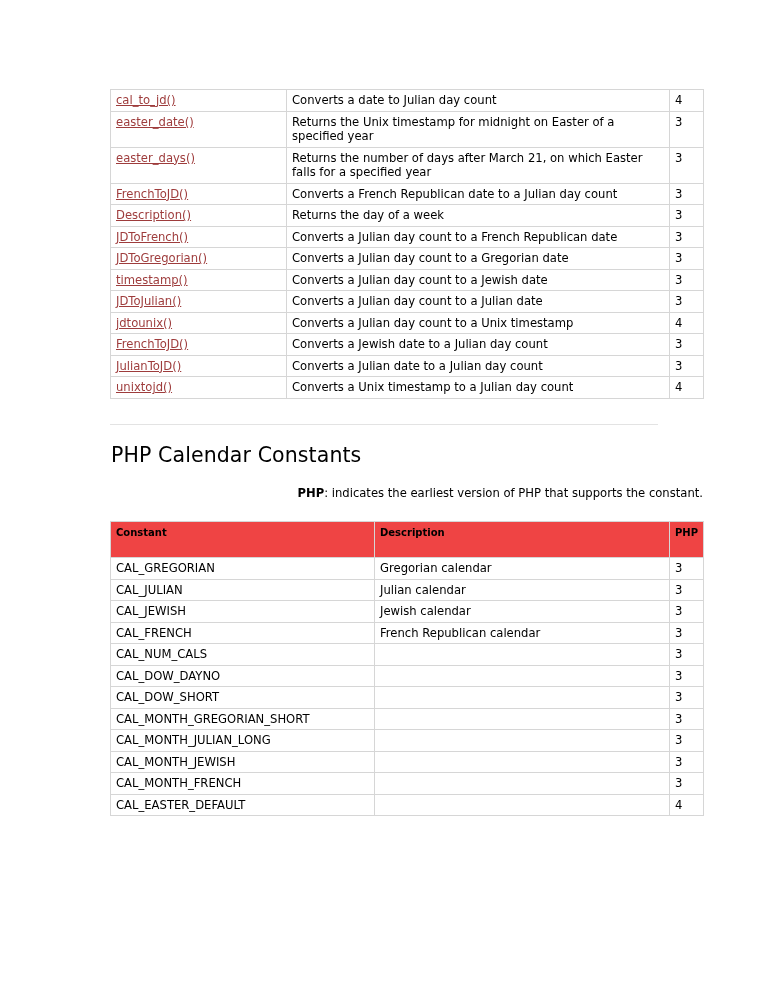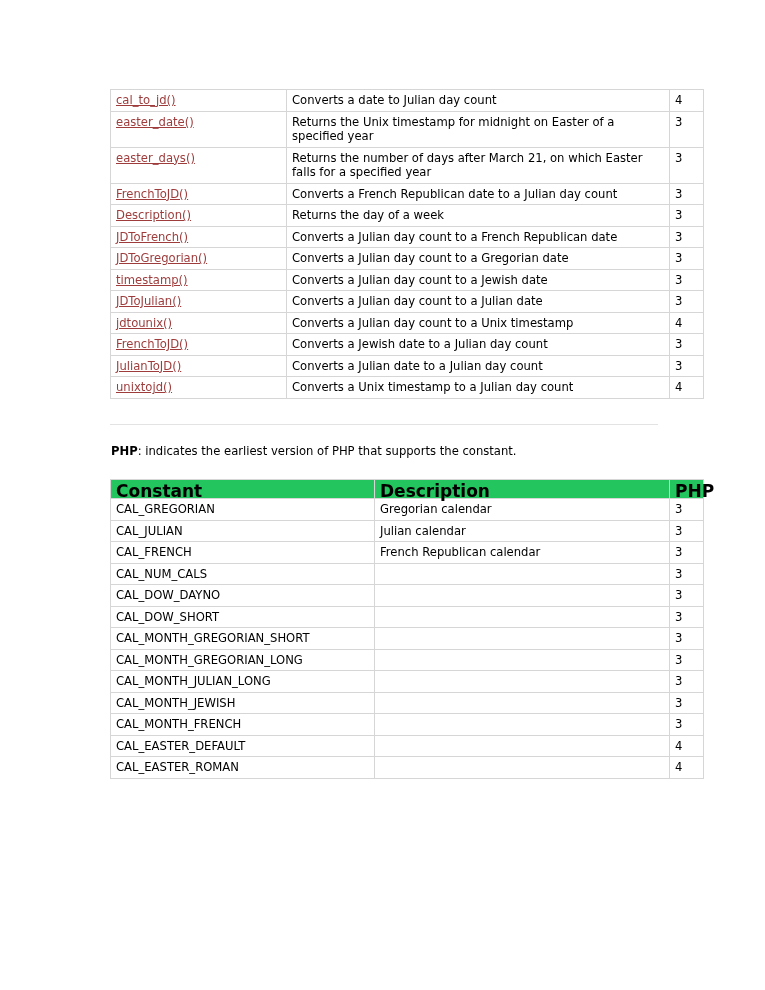--- a/index.html
+++ b/index.html
@@ -40,25 +40,25 @@
     border: 1px solid #d6d6d6;
     padding: 3px 6px 3px 5px;
     font-size: 11.6px;
     line-height: 14.5px;
     vertical-align: top;
     text-align: left;
     font-weight: normal;
     background: #ffffff;
   }
   table.ref th {
-    background: #22c55e;
+    background: #ef4444;
     font-weight: bold;
-    font-size: 17px;
+    font-size: 10px;
     padding-top: 4px;
-    padding-bottom: 0;
+    padding-bottom: 17px;
     color: #000000;
   }
   
   table.fn-table col.c-name { width: 176px; }
   table.fn-table col.c-desc { width: 383px; }
   table.fn-table col.c-php  { width: 34px; }
 
   
   table.const-table col.c-name { width: 264px; }
   table.const-table col.c-desc { width: 295px; }
@@ -92,20 +92,21 @@
     letter-spacing: 0.1px;
     color: #000000;
     line-height: 24px;
   }
 
   p.note {
     font-size: 11.6px;
     margin: 19px 0 0 1px;
     line-height: 15px;
     color: #000000;
+    text-align: right;
   }
   p.note b { font-weight: bold; }
 
   .table-gap { height: 20px; }
 </style>
 </head>
 <body>
 
 <div class="page">
   <div class="content">
@@ -182,20 +183,21 @@
             <td>Converts a Unix timestamp to a Julian day count</td>
             <td class="phpcol">4</td>
           </tr>
         </tbody>
     </table>
 
     <div class="spacer-hr">
       <hr class="divider">
     </div>
 
+    <h2 class="section-title">PHP Calendar Constants</h2>
 
     <p class="note"><b>PHP</b><span>: indicates the earliest version of PHP that supports the constant.</span></p>
 
     <div class="table-gap"></div>
 
     <table class="ref const-table">
       <colgroup>
         <col class="c-name">
           <col class="c-desc">
           <col class="c-php">
@@ -212,20 +214,25 @@
             <td>CAL_GREGORIAN</td>
             <td>Gregorian calendar</td>
             <td class="phpcol">3</td>
           </tr>
           <tr>
             <td>CAL_JULIAN</td>
             <td>Julian calendar</td>
             <td class="phpcol">3</td>
           </tr>
           <tr>
+            <td>CAL_JEWISH</td>
+            <td>Jewish calendar</td>
+            <td class="phpcol">3</td>
+          </tr>
+          <tr>
             <td>CAL_FRENCH</td>
             <td>French Republican calendar</td>
             <td class="phpcol">3</td>
           </tr>
           <tr>
             <td>CAL_NUM_CALS</td>
             <td>&nbsp;</td>
             <td class="phpcol">3</td>
           </tr>
           <tr>
@@ -237,46 +244,36 @@
             <td>CAL_DOW_SHORT</td>
             <td>&nbsp;</td>
             <td class="phpcol">3</td>
           </tr>
           <tr>
             <td>CAL_MONTH_GREGORIAN_SHORT</td>
             <td>&nbsp;</td>
             <td class="phpcol">3</td>
           </tr>
           <tr>
-            <td>CAL_MONTH_GREGORIAN_LONG</td>
-            <td>&nbsp;</td>
-            <td class="phpcol">3</td>
-          </tr>
-          <tr>
             <td>CAL_MONTH_JULIAN_LONG</td>
             <td>&nbsp;</td>
             <td class="phpcol">3</td>
           </tr>
           <tr>
             <td>CAL_MONTH_JEWISH</td>
             <td>&nbsp;</td>
             <td class="phpcol">3</td>
           </tr>
           <tr>
             <td>CAL_MONTH_FRENCH</td>
             <td>&nbsp;</td>
             <td class="phpcol">3</td>
           </tr>
           <tr>
             <td>CAL_EASTER_DEFAULT</td>
-            <td>&nbsp;</td>
-            <td class="phpcol">4</td>
-          </tr>
-          <tr>
-            <td>CAL_EASTER_ROMAN</td>
             <td>&nbsp;</td>
             <td class="phpcol">4</td>
           </tr>
         </tbody>
     </table>
 
   </div>
 </div>
 
 </body></html>

